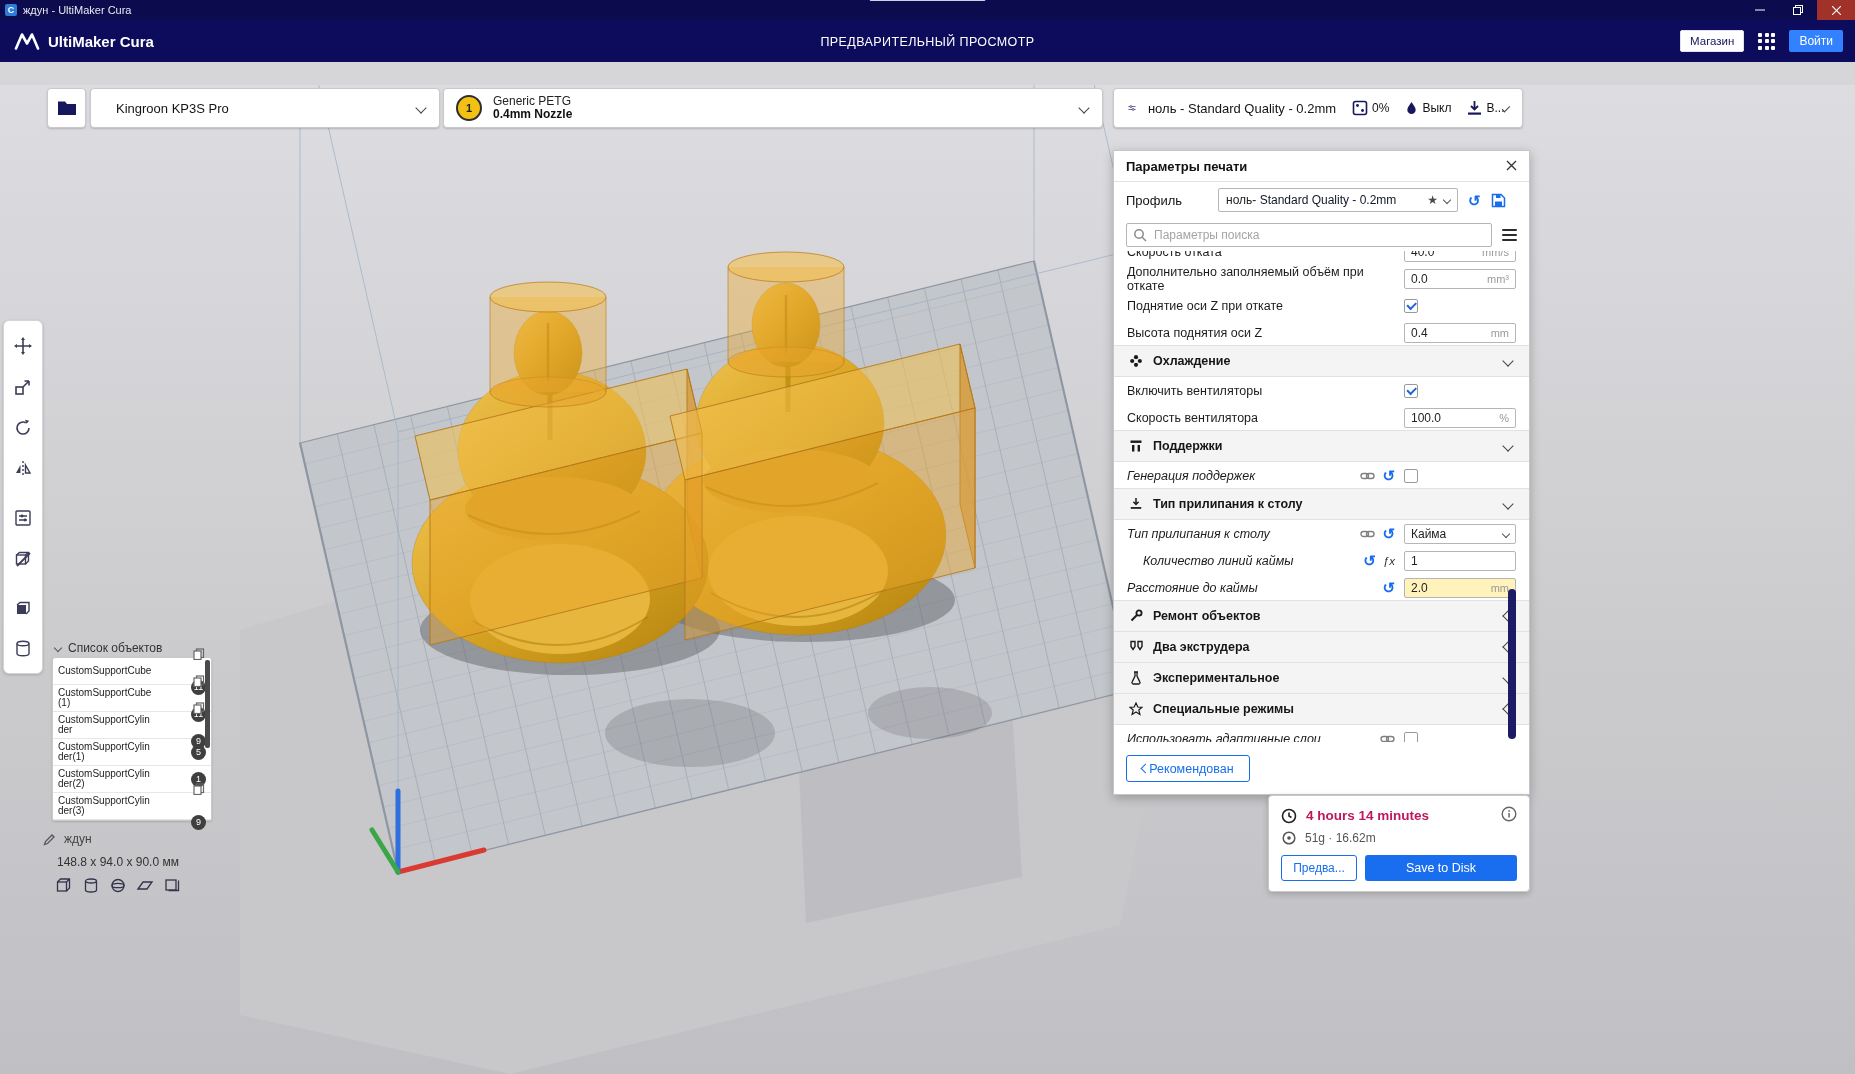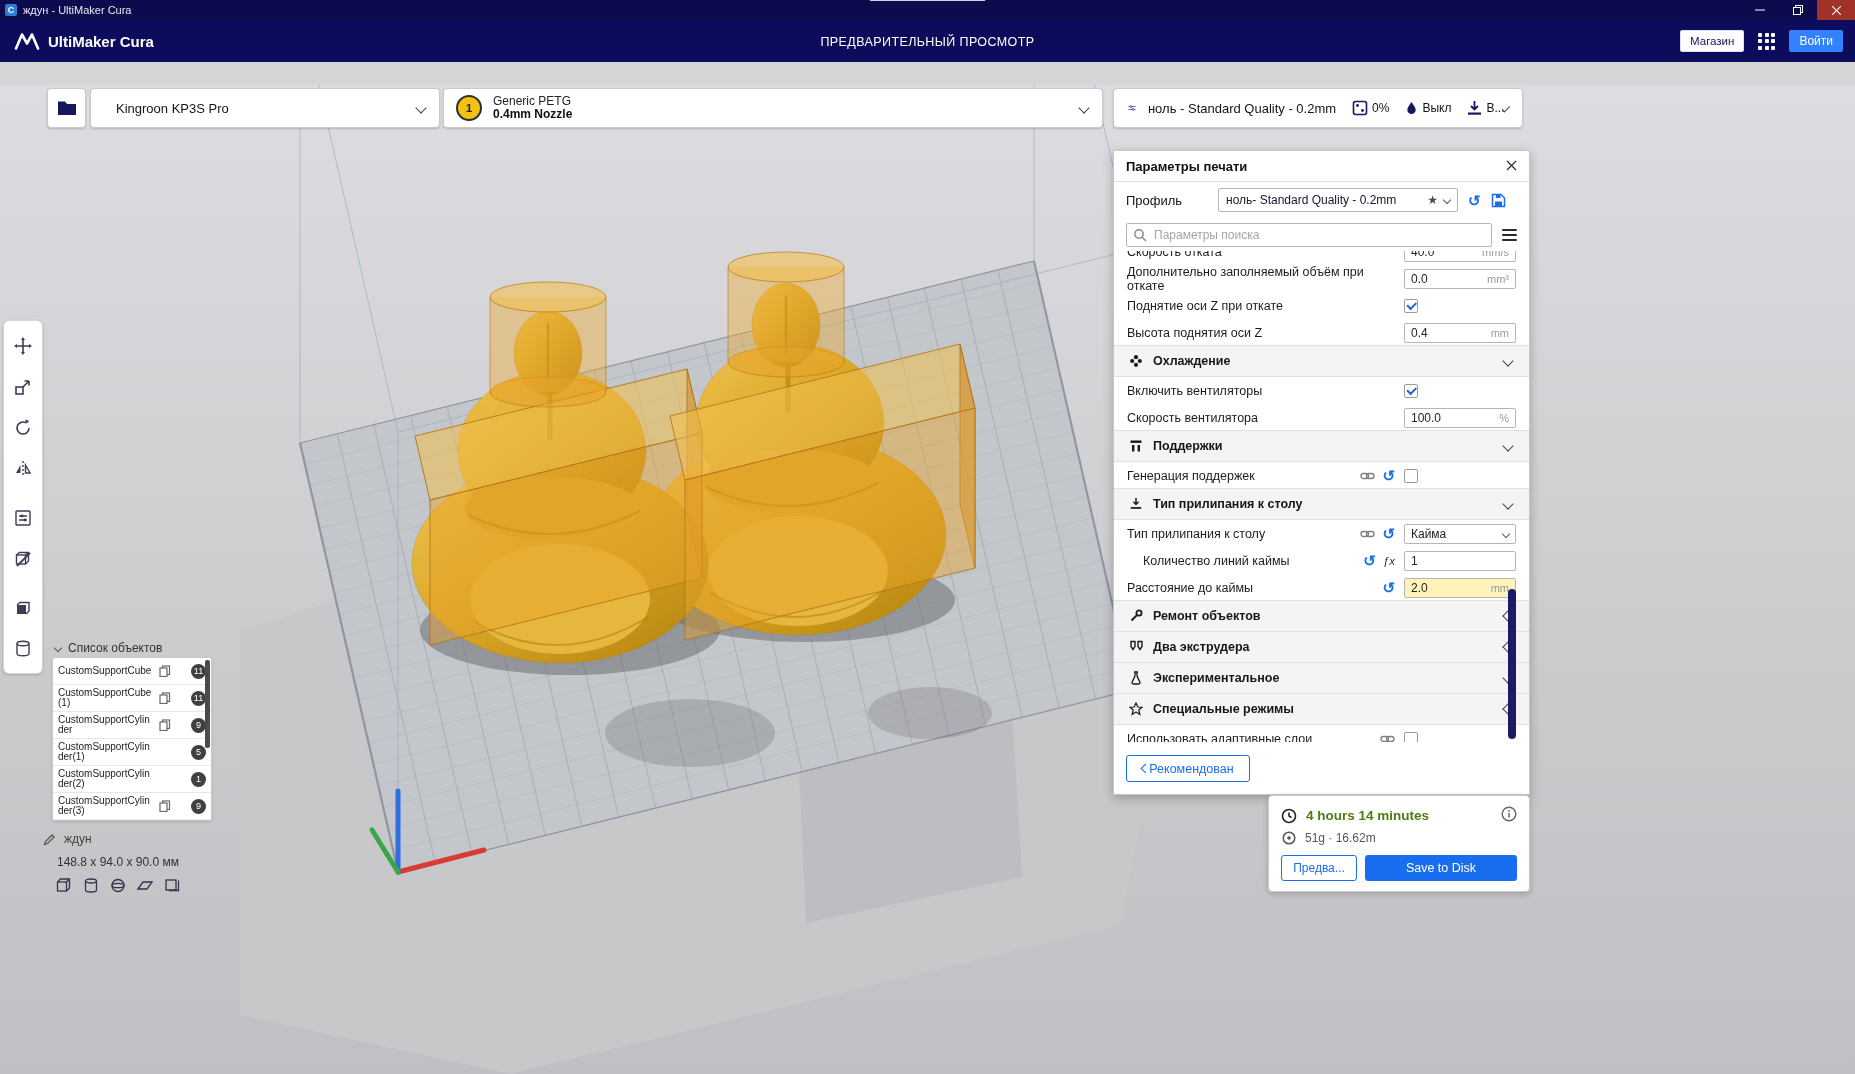--- a/index.html
+++ b/index.html
@@ -54,21 +54,21 @@
            box-shadow:0 1px 3px rgba(0,0,0,.18);display:flex;flex-direction:column;align-items:center;padding:4px 0;}
   .toolbtn{width:34px;height:41px;display:flex;align-items:center;justify-content:center;border-radius:4px;}
   .toolgap{height:8px;}
   
   .objhead{position:absolute;left:55px;top:556px;display:flex;align-items:center;gap:7px;font-size:12px;color:#333;}
   .objcard{position:absolute;left:52px;top:572px;width:160px;background:#fff;border:1px solid #c9c9c9;border-radius:3px;
            box-shadow:0 1px 2px rgba(0,0,0,.15);box-sizing:border-box;}
   .objrow{height:26px;display:flex;align-items:center;padding:0 5px;border-bottom:1px solid #e7e7e7;position:relative;}
   .objrow:last-child{border-bottom:none;}
   .objname{width:96px;font-size:10px;line-height:10.5px;color:#222;word-break:break-all;overflow:hidden;max-height:21px;}
-  .objicons{margin-left:auto;display:flex;align-items:center;gap:20px;}
+  .objicons{margin-left:auto;display:flex;align-items:center;gap:20px;flex-direction:column;}
   .badge{width:15px;height:15px;border-radius:50%;background:#3f3f3f;color:#fff;font-size:9px;display:flex;align-items:center;justify-content:center;}
   .objscroll{position:absolute;right:1px;top:2px;width:5px;height:88px;background:#4a4a4a;border-radius:2px;}
   .modelrow{position:absolute;left:43px;top:747px;display:flex;align-items:center;gap:8px;font-size:12px;color:#444;}
   .dims{position:absolute;left:57px;top:770px;font-size:12px;color:#333;}
   .shapesrow{position:absolute;left:55px;top:792px;display:flex;align-items:center;gap:9px;}
   
   .panel{position:absolute;left:1113px;top:65px;width:417px;height:645px;background:#fff;border:1px solid #c6c6c6;
          box-shadow:0 3px 10px rgba(0,0,0,.25);box-sizing:border-box;}
   .phead{height:30px;display:flex;align-items:center;border-bottom:1px solid #e3e3e3;padding:0 12px;}
   .phead .t{font-size:13px;font-weight:bold;color:#111;}
@@ -83,21 +83,21 @@
   .rst{color:#196ef0;font-size:15px;font-weight:bold;line-height:1;}
   .searchrow{height:34px;display:flex;align-items:center;padding:0 12px;gap:10px;}
   .searchbox{flex:1;height:24px;border:1px solid #b5b5b5;border-radius:2px;display:flex;align-items:center;padding:0 6px;gap:5px;box-sizing:border-box;}
   .searchbox input{border:none;outline:none;flex:1;font-size:12px;font-family:"Liberation Sans",sans-serif;color:#333;background:transparent;}
   .searchbox input::placeholder{color:#a5a5a5;}
   .burger{display:flex;flex-direction:column;gap:3px;}
   .burger i{width:15px;height:2px;background:#2c2c2c;border-radius:1px;}
   .slist{position:absolute;left:0;right:0;top:100px;bottom:52px;overflow:hidden;}
   .srow{height:27px;display:flex;align-items:center;padding:0 13px;}
   .srow .lbl{flex:1;font-size:12.5px;color:#1c1c1c;padding-right:6px;}
-  .srow.ital .lbl{}
+  .srow.ital .lbl{font-style:italic;}
   .srow.indent .lbl{padding-left:16px;}
   .igrp{display:flex;align-items:center;gap:7px;margin-right:9px;}
   .fx{font-size:11.5px;color:#333;font-style:italic;}
   .ctrl{width:112px;display:flex;align-items:center;}
   .vf{width:112px;height:20px;border:1px solid #b5b5b5;border-radius:2px;display:flex;align-items:center;
       padding:0 6px;font-size:12px;box-sizing:border-box;background:#fff;}
   .vf .v{flex:1;color:#222;}
   .vf .u{color:#9a9a9a;font-size:11px;}
   .vf.hl{background:#fff3bb;}
   .self{width:112px;height:20px;border:1px solid #b5b5b5;border-radius:2px;display:flex;align-items:center;
@@ -111,21 +111,21 @@
   .sect .sic{width:18px;display:flex;justify-content:center;margin-right:8px;}
   .sect .slabel{flex:1;font-size:12.5px;font-weight:bold;color:#161616;}
   .sect .chev{color:#444;margin-right:4px;}
   .pscroll{position:absolute;right:13px;top:438px;width:8px;height:150px;background:#1c1c66;border-radius:4px;}
   .recbtn{position:absolute;left:12px;bottom:12px;width:124px;height:27px;border:1px solid #196ef0;border-radius:3px;
           background:#fff;color:#196ef0;font-size:12.5px;display:flex;align-items:center;justify-content:center;box-sizing:border-box;}
   .recbtn .chev{color:#196ef0;transform:rotate(135deg);width:6px;height:6px;}
   
   .actpanel{position:absolute;left:1268px;top:710px;width:262px;background:#fff;border:1px solid #c9c9c9;border-radius:4px;
             box-shadow:0 2px 6px rgba(0,0,0,.2);padding:10px 12px;box-sizing:border-box;}
-  .actrow1{display:flex;align-items:center;gap:9px;font-size:13.5px;font-weight:bold;color:#4d7c0f;}
+  .actrow1{display:flex;align-items:center;gap:9px;font-size:13.5px;font-weight:bold;color:#be185d;}
   .actrow1 .info{margin-left:auto;}
   .actrow2{display:flex;align-items:center;gap:9px;margin-top:6px;font-size:12px;color:#555;padding-left:1px;}
   .actrow3{display:flex;align-items:center;gap:8px;margin-top:10px;}
   .btn-preview{width:76px;height:26px;border:1px solid #196ef0;border-radius:3px;background:#fff;color:#196ef0;
                font-size:12px;display:flex;align-items:center;justify-content:center;box-sizing:border-box;}
   .btn-save{flex:1;height:26px;background:#196ef0;border-radius:3px;color:#fff;font-size:12.5px;
             display:flex;align-items:center;justify-content:center;}
 </style>
 </head>
 <body>

